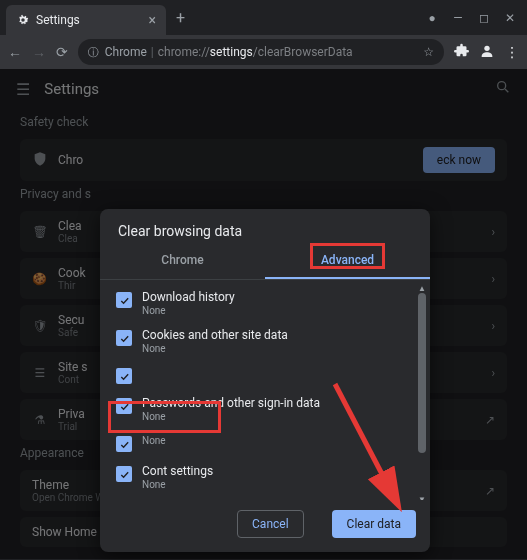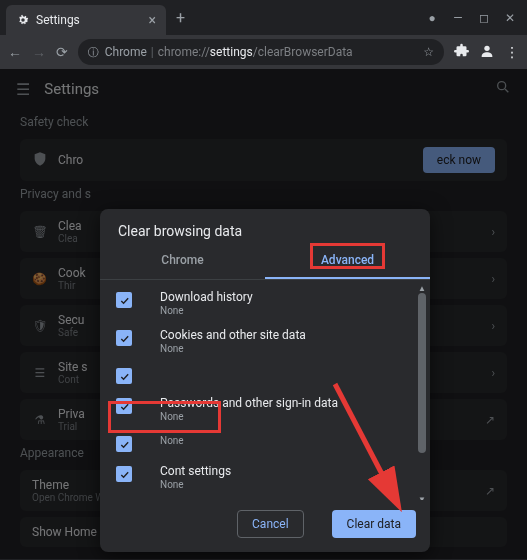--- a/index.html
+++ b/index.html
@@ -36,21 +36,21 @@
 .ci { width:16px; text-align:center; color:#9aa0a6; }
 
 .backdrop { position:absolute; inset:0; background:rgba(0,0,0,0.5); }
 .dialog { position:absolute; left:100px; top:140px; width:330px; background:#292a2d; border-radius:8px; box-shadow:0 4px 20px rgba(0,0,0,0.6); }
 .dlg-title { padding:14px 18px 4px; font-size:14px; color:#e8eaed; }
 .tabs { display:flex; border-bottom:1px solid #3c4043; }
 .tabs .t { flex:1; text-align:center; padding:10px 0; font-size:12px; color:#9aa0a6; font-weight:500; }
 .tabs .t.active { color:#8ab4f8; border-bottom:2px solid #8ab4f8; }
 .tabhl { position:absolute; border:3px solid #e53935; pointer-events:none; }
 .list { padding:4px 0 4px 10px; max-height:230px; overflow:hidden; position:relative; }
-.row { display:flex; align-items:flex-start; gap:28px; padding:6px 6px; }
+.row { display:flex; align-items:flex-start; gap:10px; padding:6px 6px; }
 .cbx { width:16px; height:16px; background:#8ab4f8; border-radius:2px; display:flex; align-items:center; justify-content:center; margin-top:2px; flex-shrink:0; }
 .cbx svg { width:11px; height:11px; }
 .rowtxt .lbl { color:#e8eaed; font-size:12px; }
 .rowtxt .sub { color:#9aa0a6; font-size:10px; margin-top:1px; }
 .scrollbar { position:absolute; right:4px; top:4px; width:8px; height:220px; }
 .scrollbar .thumb { width:8px; height:160px; background:#5f6368; border-radius:4px; }
 .scrollbar .arr { color:#9aa0a6; font-size:8px; text-align:center; }
 .dlg-actions { display:flex; justify-content:flex-end; gap:8px; padding:10px 14px 14px; }
 .btn { padding:6px 14px; border-radius:4px; font-size:12px; border:1px solid transparent;margin-left:20px; }
 .btn.cancel { background:transparent; border:1px solid #5f6368; color:#8ab4f8; }

